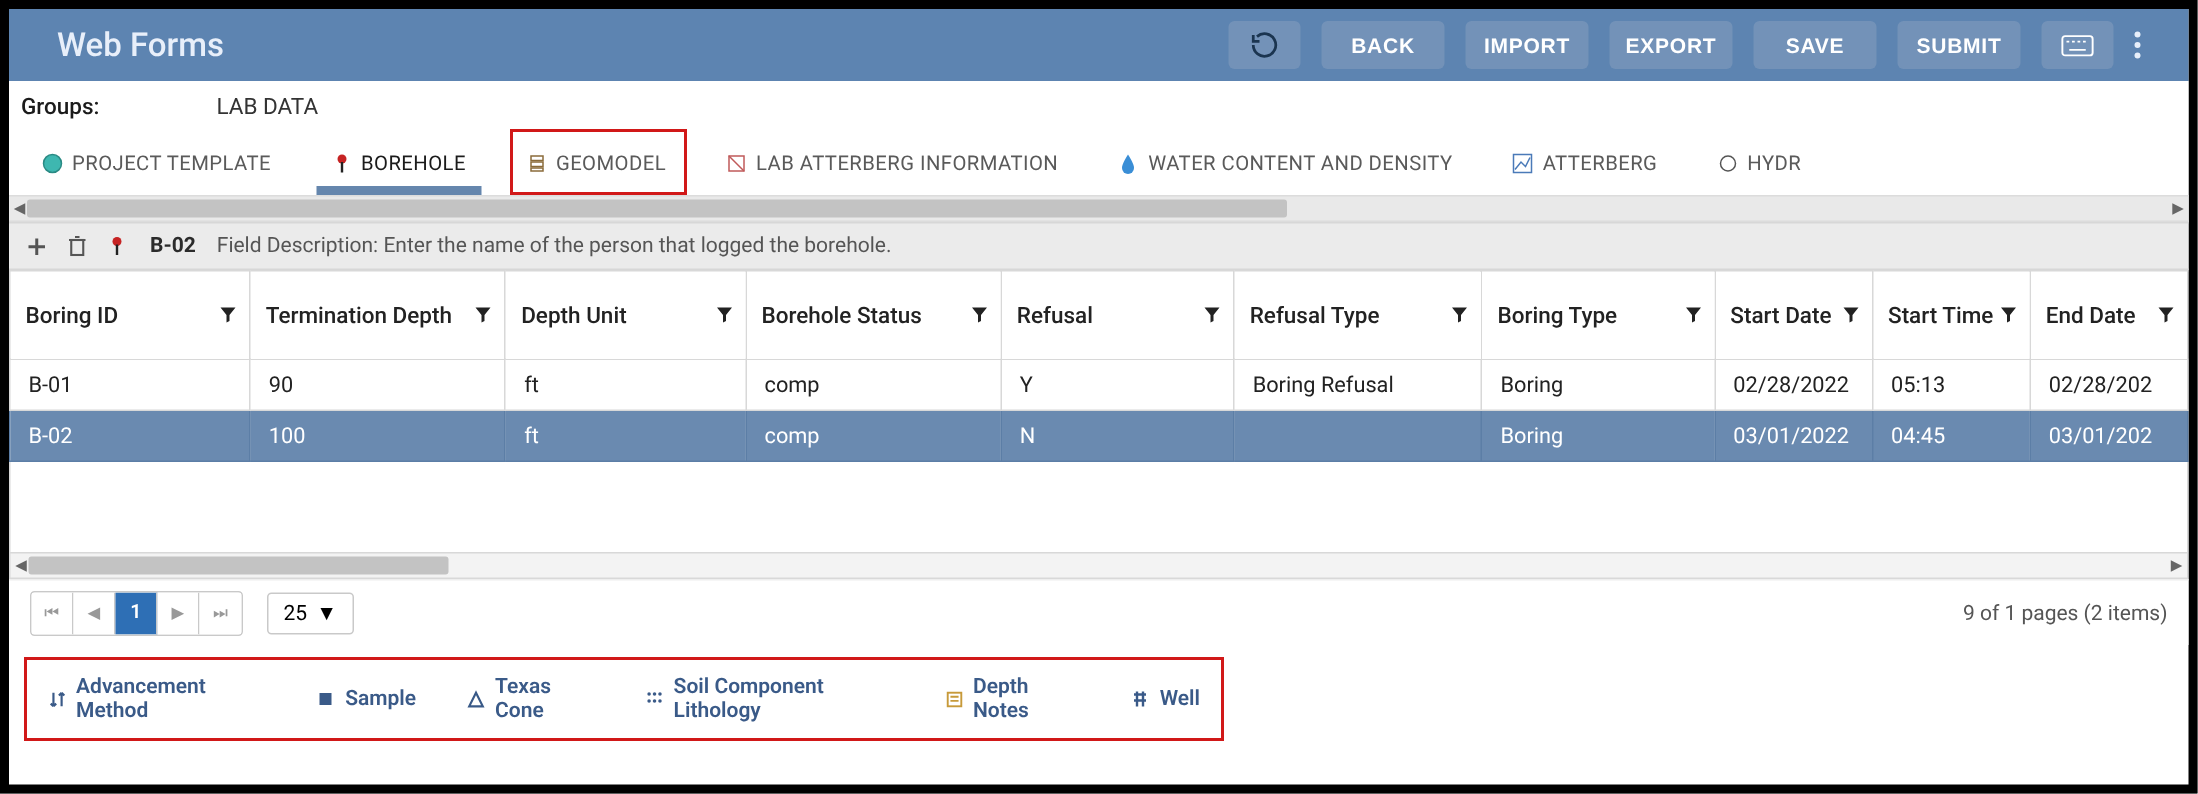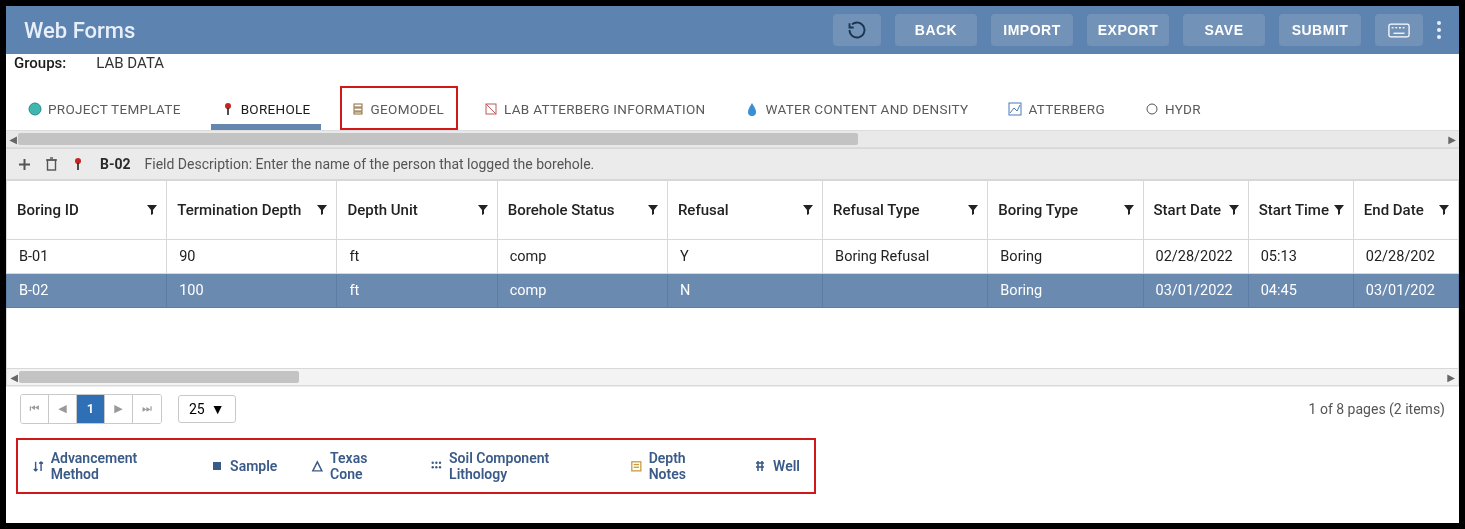--- a/index.html
+++ b/index.html
@@ -1,33 +1,33 @@
 <!DOCTYPE html>
 <html><head>
 <meta charset="utf-8">
 <style>
   * { box-sizing: border-box; margin: 0; padding: 0; }
   body { font-family: Roboto, Arial, sans-serif; font-size: 14px; background:#000; }
   .frame { width:1465px; height:529px; background:#000; padding:6px; }
   .app { width:100%; height:100%; background:#fff; display:flex; flex-direction:column; position:relative; }
 
   
-  .header { background:#5d84b1; height:48px; display:flex; align-items:center; padding:0 18px; color:#fff; }
+  .header { background:#5d84b1; height:48px; display:flex; align-items:center; padding:0 32px; color:#fff; }
   .header .appname { font-size:22px; font-weight:500; color:#e8effa; margin-right:120px; }
   .header .subtitle { font-size:20px; font-weight:400; color:#e8effa; flex:0 0 auto; }
   .header .spacer { flex:1; }
   .header .btn { background:#7392b8; color:#fff; height:32px; min-width:82px; border:none; border-radius:4px; margin-left:14px; font-size:14px; font-weight:700; letter-spacing:0.5px; display:flex; align-items:center; justify-content:center; cursor:pointer; }
   .header .iconbtn { background:#7392b8; height:32px; width:48px; border:none; border-radius:4px; margin-left:14px; color:#fff; display:flex; align-items:center; justify-content:center; cursor:pointer; }
   .refresh-icon svg { width:20px; height:20px; }
   .kbd-icon { font-size:18px; }
   .menu-dots { display:flex; flex-direction:column; gap:3px; margin-left:14px; cursor:pointer; }
   .menu-dots span { width:4px; height:4px; background:#e8effa; border-radius:50%; }
 
   
-  .groups { height:34px; display:flex; align-items:flex-start; padding:0 8px; color:#1b1b1b; font-size:15px; font-weight:500; background:#fff; }
+  .groups { height:34px; display:flex; align-items:center; padding:0 8px; color:#1b1b1b; font-size:15px; font-weight:500; background:#fff;gap:48px; }
   .groups .glabel { margin-right:30px; }
   .groups .gval { font-weight:400; color:#333; }
 
   
   .tabs-wrap { position:relative; background:#fff; }
   .tabs { display:flex; align-items:center; height:42px; padding:0 22px; gap:40px; overflow:hidden; white-space:nowrap; }
   .tab { display:flex; align-items:center; gap:6px; color:#5a5a5a; font-size:13.5px; letter-spacing:0.3px; cursor:pointer; height:100%; }
   .tab .ticon { width:14px; height:14px; display:inline-flex; align-items:center; justify-content:center; }
   .tab.active { color:#1b1b1b; position:relative; }
   .tab.active::after { content:""; position:absolute; bottom:0; left:-10px; right:-10px; height:6px; background:#6586ad; }
@@ -327,21 +327,21 @@
       <div class="pgbtn">⏮</div>
       <div class="pgbtn">◀</div>
       <div class="pgbtn cur">1</div>
       <div class="pgbtn">▶</div>
       <div class="pgbtn">⏭</div>
     </div>
     <div class="psize">
       <span>25</span>
       <span>▼</span>
     </div>
-    <div class="pinfo">1 of 8 pages (2 items)</div>
+    <div class="pinfo">9 of 1 pages (2 items)</div>
   </div>
 
   <div class="subtabs">
     <div class="subtab">
       <span class="sicon">
             <svg viewBox="0 0 14 14" stroke="#3a5a88" fill="none" stroke-width="1.6">
               <path d="M4 2v10M4 12l-2-2M4 12l2-2M10 12V2M10 2l-2 2M10 2l2 2"></path>
             </svg>
           </span>
       <span>Advancement Method</span>

